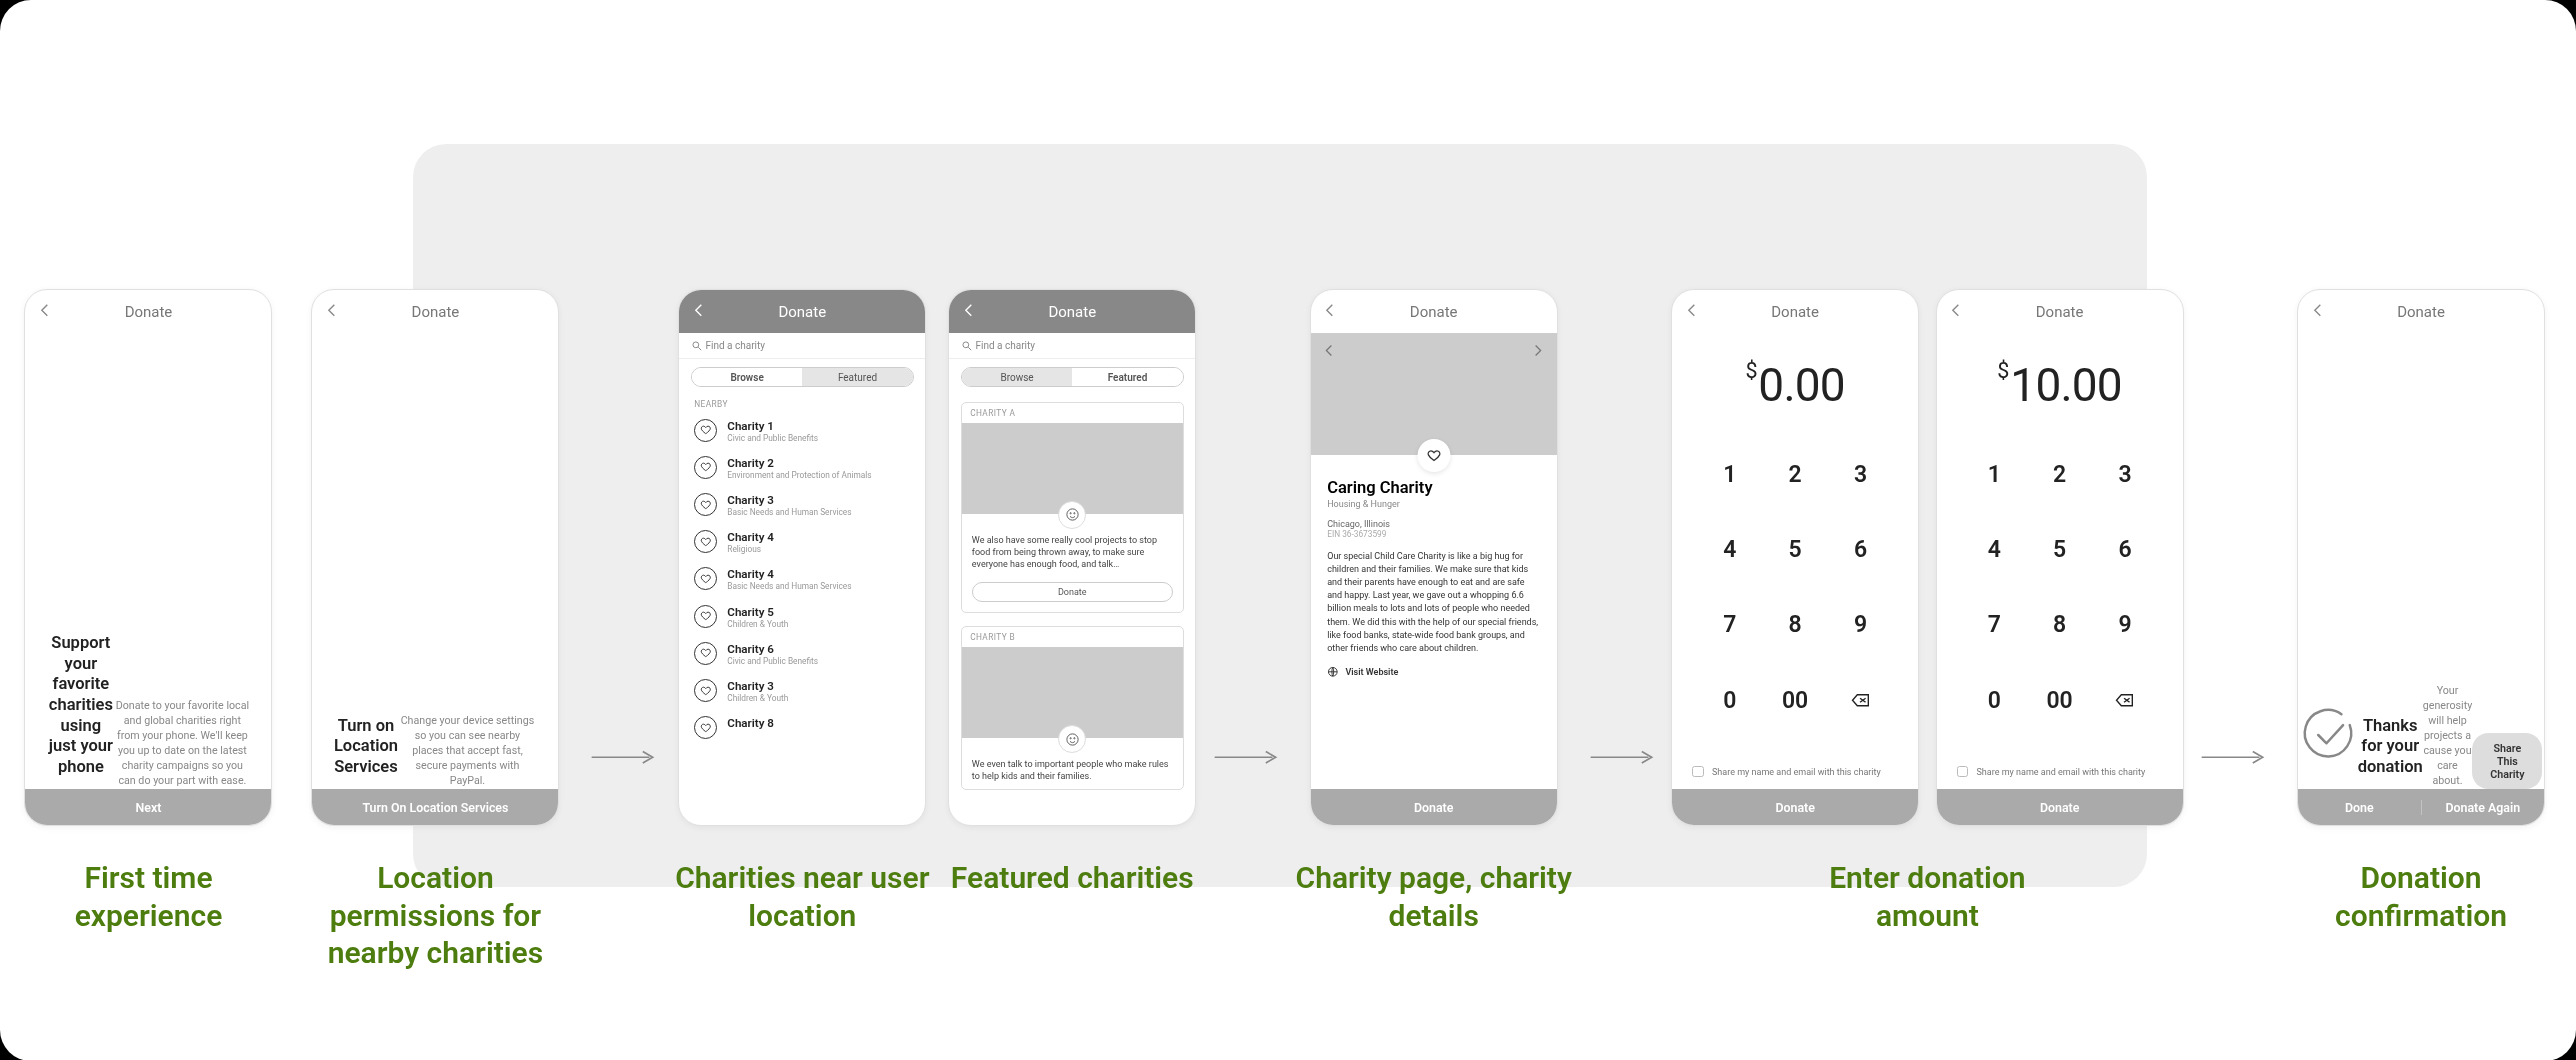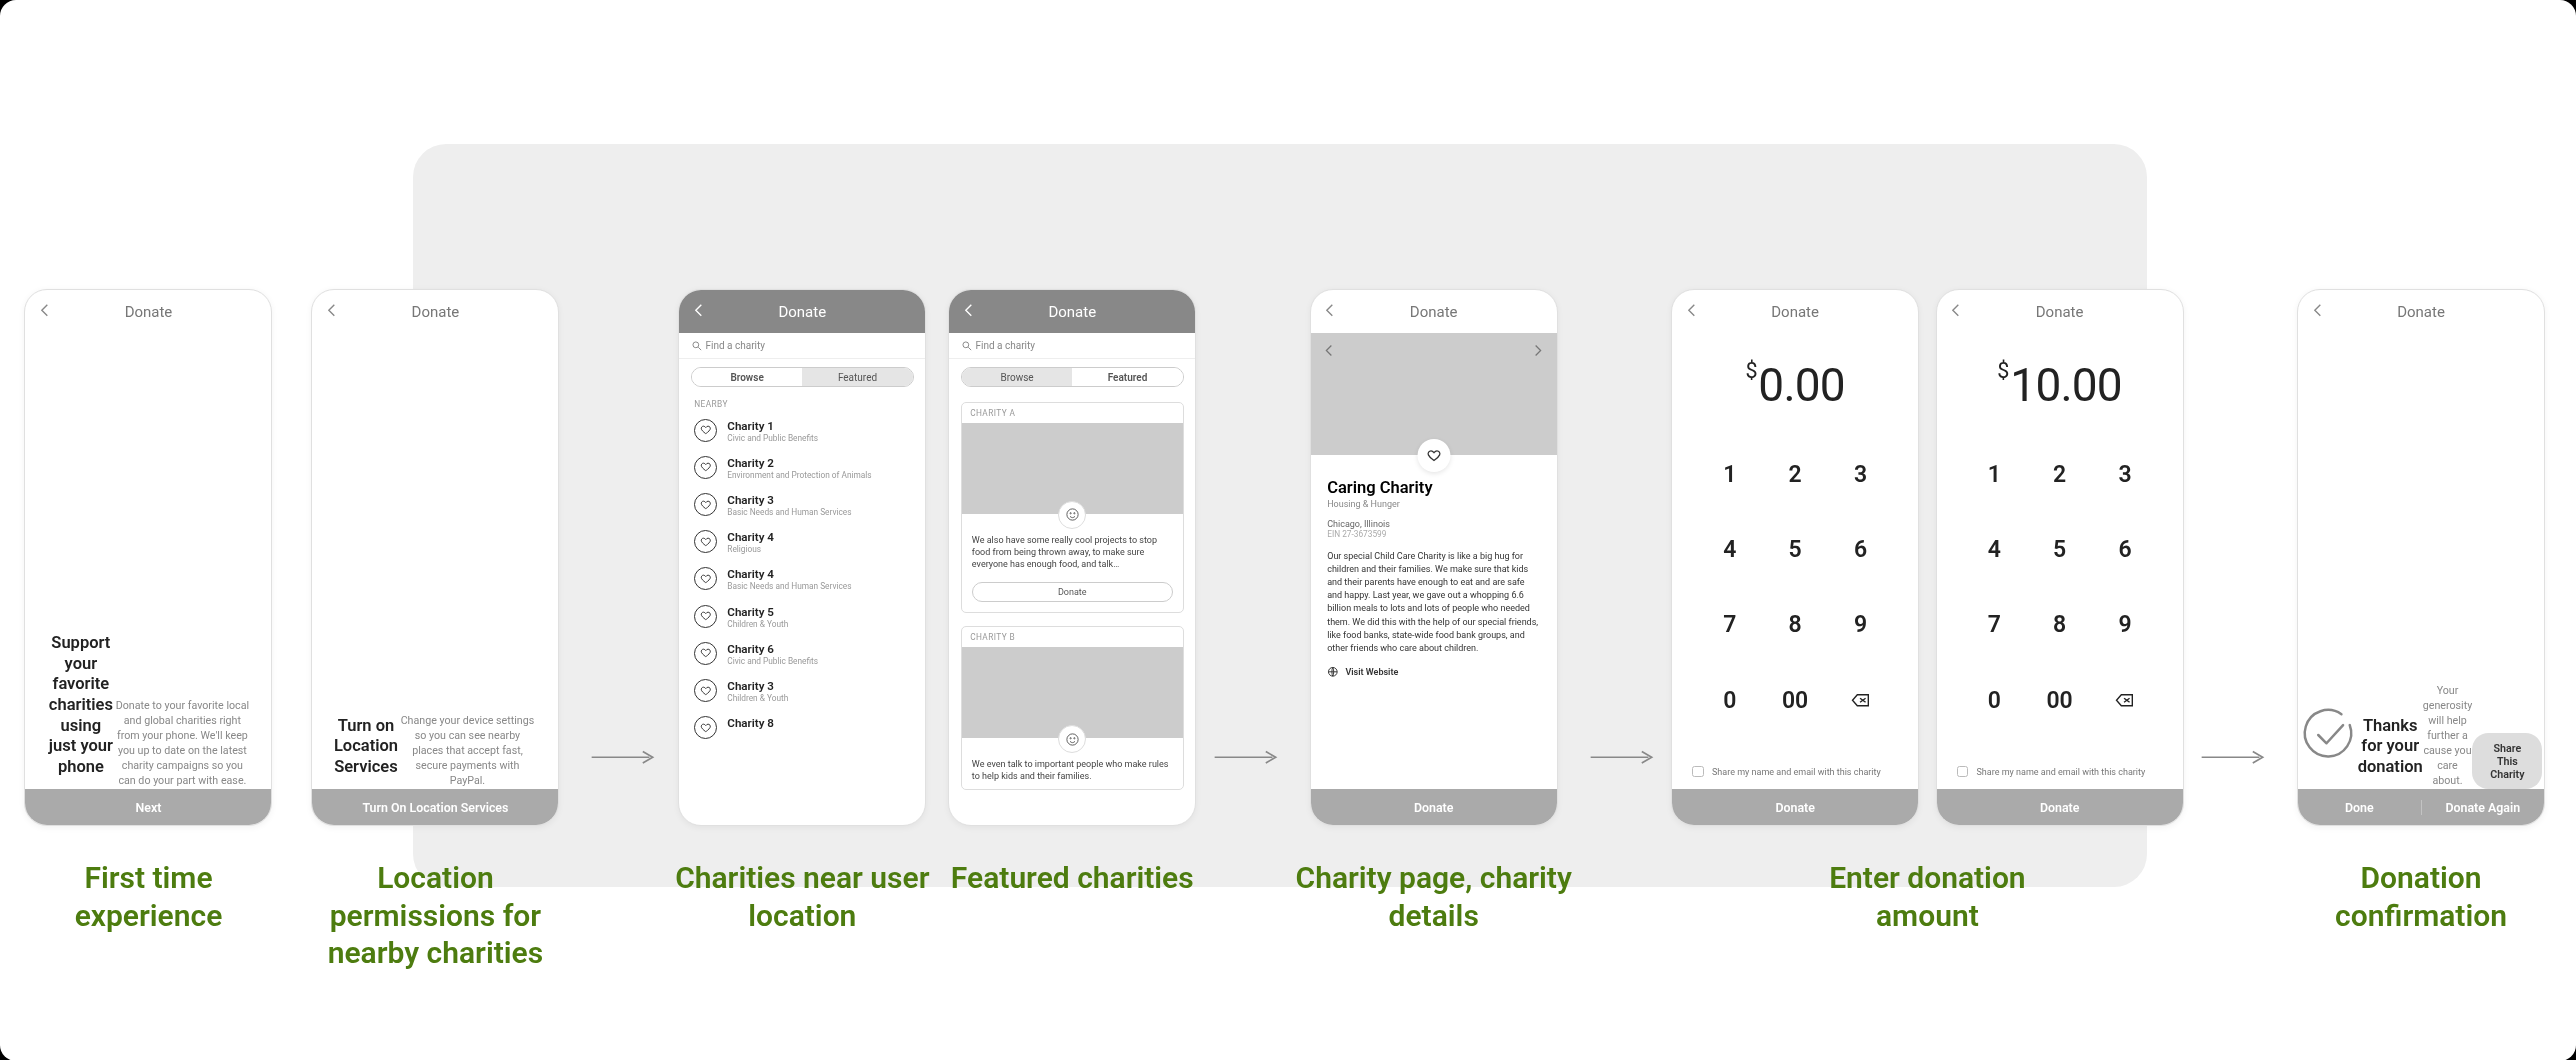--- a/index.html
+++ b/index.html
@@ -1,17 +1,17 @@
 <!DOCTYPE html>
 <html style="font-size:13.2px"><head>
   <meta charset="utf-8">
   <style>
     * { margin:0; padding:0; box-sizing:border-box; font-family:-apple-system,BlinkMacSystemFont,"Segoe UI",Roboto,Helvetica,Arial,sans-serif; }
     body { background:#000; display:flex; align-items:center; justify-content:center; min-height:100vh; }
-    .canvas { width:2576px; height:1061px; background:#fff; border-radius:16px; position:relative; padding:41px 16.5px; }
+    .canvas { width:2576px; height:1061px; background:#fff; border-radius:31px; position:relative; padding:41px 16.5px; }
     .bgbox { position:absolute; top:144px; left:413px; width:1734px; height:743px; background:#eee; border-radius:33px; }
     .flow { position:relative; display:flex; align-items:flex-start; justify-content:center; gap:16.5px; padding-top:248px; }
     .stage { display:flex; flex-direction:column; align-items:center; }
     .phones-row { display:flex; gap:16.5px; align-items:flex-start; }
     .phone { width:248px; height:537px; background:#fff; border:1.7px solid #e0e0e0; border-radius:23px; overflow:hidden; display:flex; flex-direction:column; box-shadow:0 1.7px 6.6px rgba(0,0,0,.05); }
     .darkphone .hdr { background:#888; color:#fff; }
     .hdr { height:43px; display:flex; align-items:center; justify-content:center; position:relative; font-size:15px; color:#777; }
     .hdr .back { position:absolute; left:11.6px; top:11.6px; }
     .hdr .back svg,.back svg { width:16.5px; height:16.5px; stroke:#888; stroke-width:2; fill:none; }
     .darkphone .hdr .back svg { stroke:#fff; }
@@ -330,21 +330,21 @@
             <div class="fav">
                 <svg viewBox="0 0 24 24">
                   <path d="M12 20s-7-4.5-9-9c-1.4-3.2 1-6.5 4.3-6.5 2 0 3.3 1.2 4.7 3 1.4-1.8 2.7-3 4.7-3 3.3 0 5.7 3.3 4.3 6.5-2 4.5-9 9-9 9z"></path>
                 </svg>
               </div>
           </div>
           <div class="detail">
             <h3>Caring Charity</h3>
             <div class="sub">Housing &amp; Hunger</div>
             <div class="loc">Chicago, Illinois</div>
-            <div class="ein">EIN 27-3673599</div>
+            <div class="ein">EIN 36-3673599</div>
             <div class="story">Our special Child Care Charity is like a big hug for children and their families. We make sure that kids and their parents have enough to eat and are safe and happy. Last year, we gave out a whopping 6.6 billion meals to lots and lots of people who needed them. We did this with the help of our special friends, like food banks, state-wide food bank groups, and other friends who care about children.</div>
             <div class="visit">
               <svg viewBox="0 0 24 24">
                   <circle cx="12" cy="12" r="9"></circle>
                   <path d="M3 12h18M12 3c2.5 3 2.5 15 0 18M12 3c-2.5 3-2.5 15 0 18"></path>
                 </svg>
               <span>Visit Website</span>
             </div>
           </div>
         </div>
@@ -448,21 +448,21 @@
                 <path d="M15 4 L7 12 L15 20"></path>
               </svg></span>
           <span>Donate</span>
         </div>
         <div class="center-body">
           <div class="check"><svg viewBox="0 0 70 70">
                 <path d="M60 23a28 28 0 1 1-10-13" stroke-linecap="round"></path>
                 <path d="M22 35l10 10 20-22" stroke-linecap="round" stroke-linejoin="round"></path>
               </svg></div>
           <h2>Thanks for your donation</h2>
-          <p>Your generosity will help further a cause you care about.</p>
+          <p>Your generosity will help projects a cause you care about.</p>
           <div class="pill">Share This Charity</div>
         </div>
         <div class="btm split" style="display:flex">
           <div class="half">Done</div>
           <div class="half">Donate Again</div>
         </div>
       </div>
       <div class="label">Donation confirmation</div>
     </div>
 

